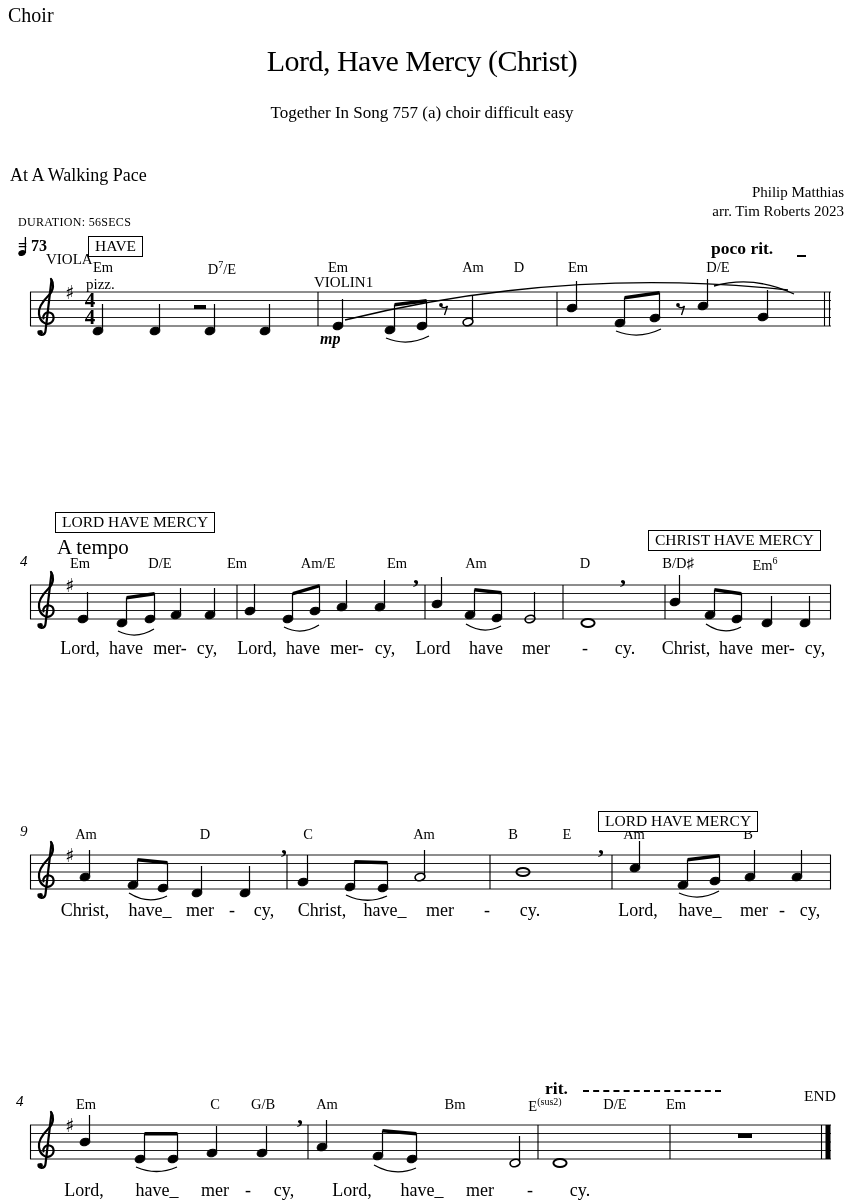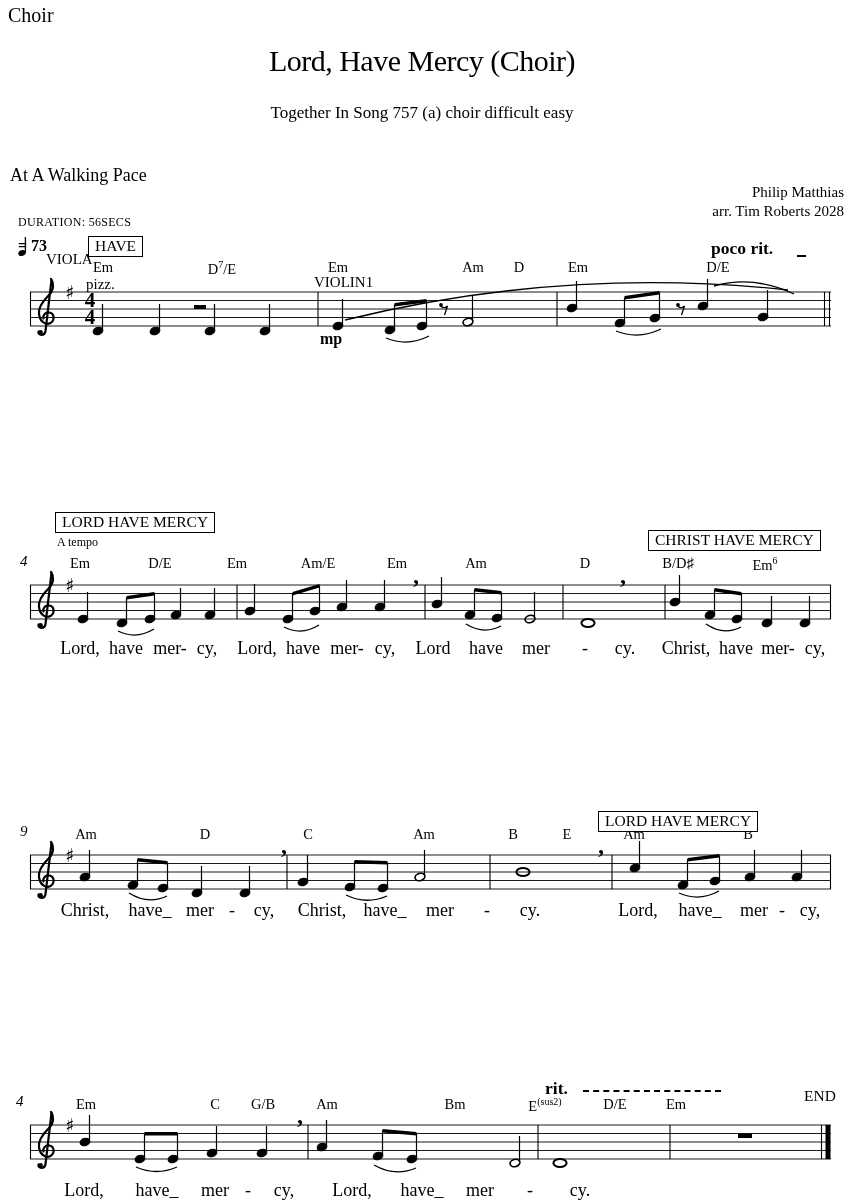--- a/index.html
+++ b/index.html
@@ -9,46 +9,46 @@
   .ctr{left:0;width:844px;text-align:center;}
   .title{font-size:30px;letter-spacing:-0.5px;}
   .subtitle{font-size:17px;}
   .part-label{font-size:20px;}
   .tempo-text{font-size:18px;}
   .credit{right:0;text-align:right;font-size:15px;}
   .duration{font-size:12px;letter-spacing:0.3px;}
   .metronome{font-size:16px;font-weight:bold;display:flex;align-items:center;gap:6px;}
   .boxed{border:1.4px solid #000;padding:0px 6px 1px 6px;font-size:15.5px;white-space:nowrap;background:#fff;}
   .poco-rit,.rit{font-weight:bold;font-size:17.5px;}
-  .a-tempo{font-size:12px;}
+  .a-tempo{font-size:21px;}
   .mnum{font-style:italic;font-size:15px;}
   .chord{font-size:14.5px;white-space:nowrap;transform:translateX(-50%);
          font-family:"Liberation Serif","DejaVu Serif","DejaVu Sans",serif;}
   .chord sup{font-size:10px;}
   .lyric{font-size:18px;white-space:nowrap;transform:translateX(-50%);}
   .stafftext{font-size:15px;white-space:nowrap;}
-  .dyn{font-weight:bold;font-size:16px;}
+  .dyn{font-style:italic;font-weight:bold;font-size:16px;}
   .breath{font-size:24px;font-weight:bold;line-height:10px;}
   .dashline{border-bottom:2px dashed #000;height:1px;}
   .end-label{font-size:15.5px;}
   svg{position:absolute;left:0;overflow:visible;}
 </style>
 </head>
 <body>
 
 <div class="abs part-label" style="left:8px;top:4px;">Choir</div>
 
-<div class="abs ctr title" style="top:44px;">Lord, Have Mercy (Choir)</div>
+<div class="abs ctr title" style="top:44px;">Lord, Have Mercy (Christ)</div>
 
 <div class="abs ctr subtitle" style="top:103px;">Together In Song 757 (a) choir difficult easy</div>
 
 <div class="abs tempo-text" style="left:10px;top:165px;">At A Walking Pace</div>
 
 <div class="abs credit" style="top:184px;">Philip Matthias</div>
-<div class="abs credit" style="top:203px;">arr. Tim Roberts 2028</div>
+<div class="abs credit" style="top:203px;">arr. Tim Roberts 2023</div>
 
 <div class="abs duration" style="left:18px;top:215px;">DURATION: 56SECS</div>
 
 <div class="abs metronome" style="left:18px;top:237px;">
   <svg width="11" height="22">
     <ellipse cx="4" cy="18" rx="3.8" ry="2.8" transform="rotate(-18 4 18)" fill="#000"></ellipse>
     <line x1="7.4" y1="18" x2="7.4" y2="2" stroke="#000" stroke-width="1.3"></line>
   </svg>
   <span>= 73</span>
 </div>

